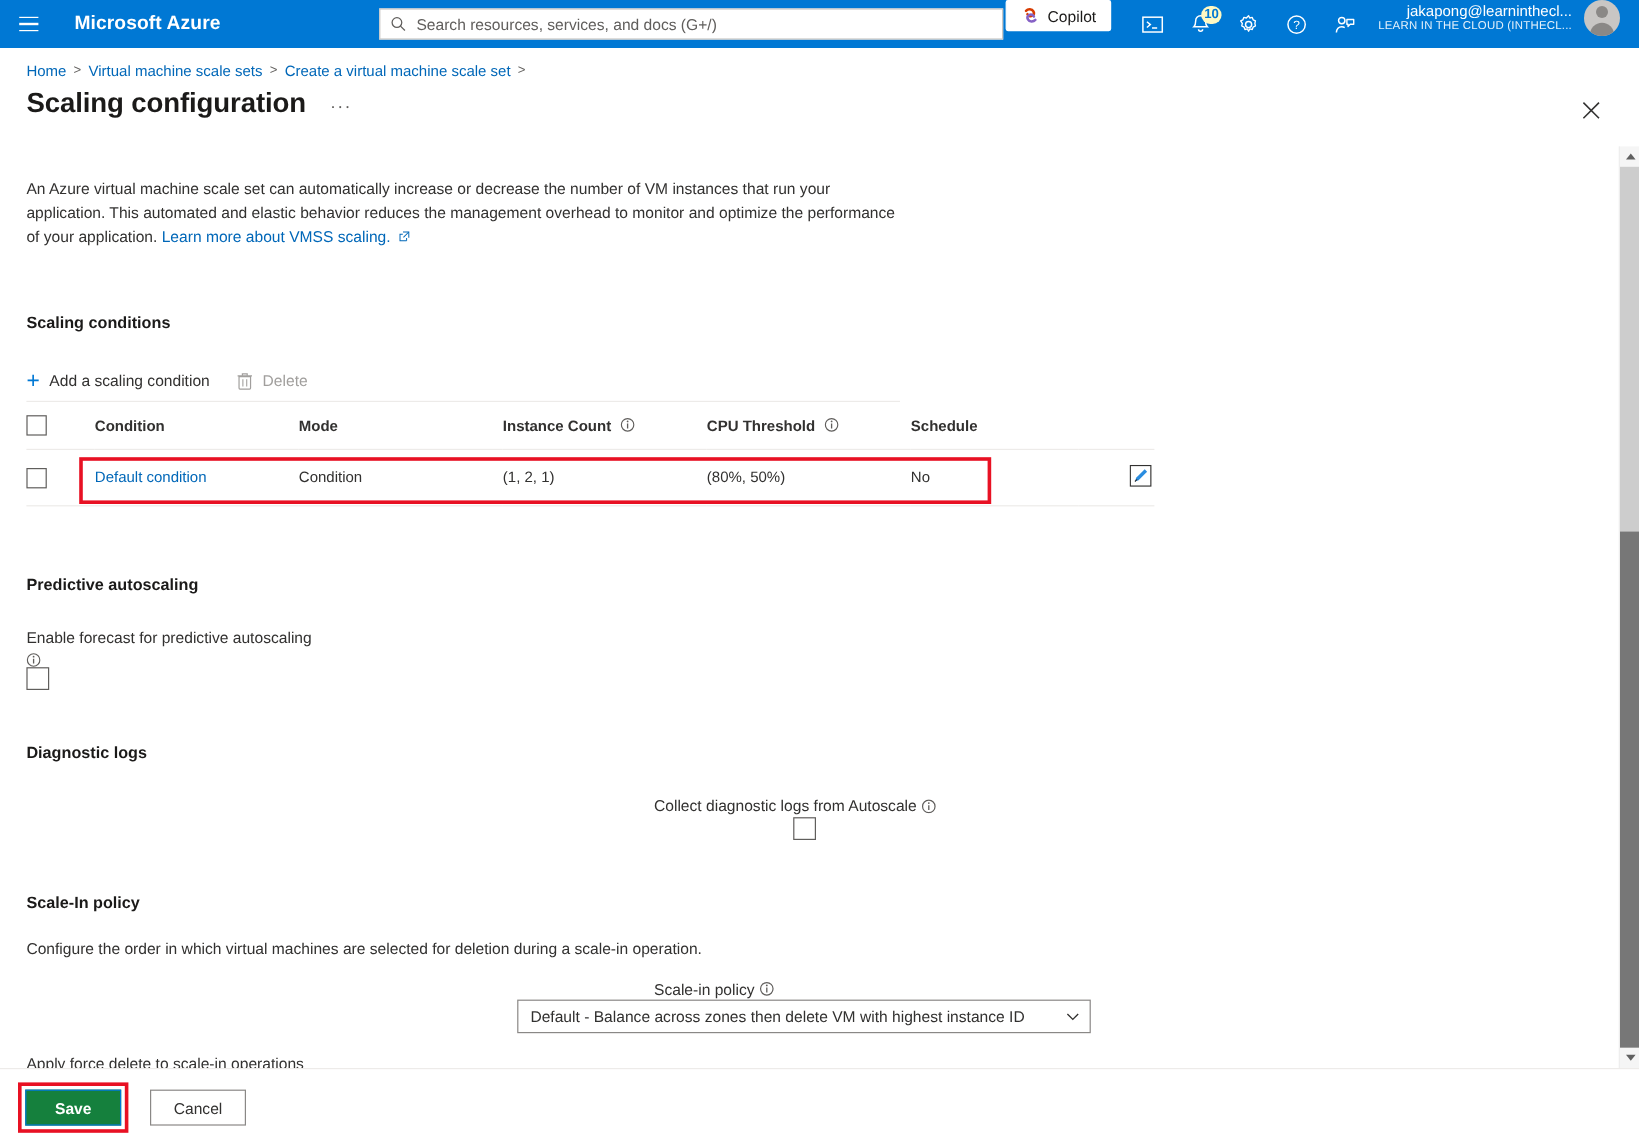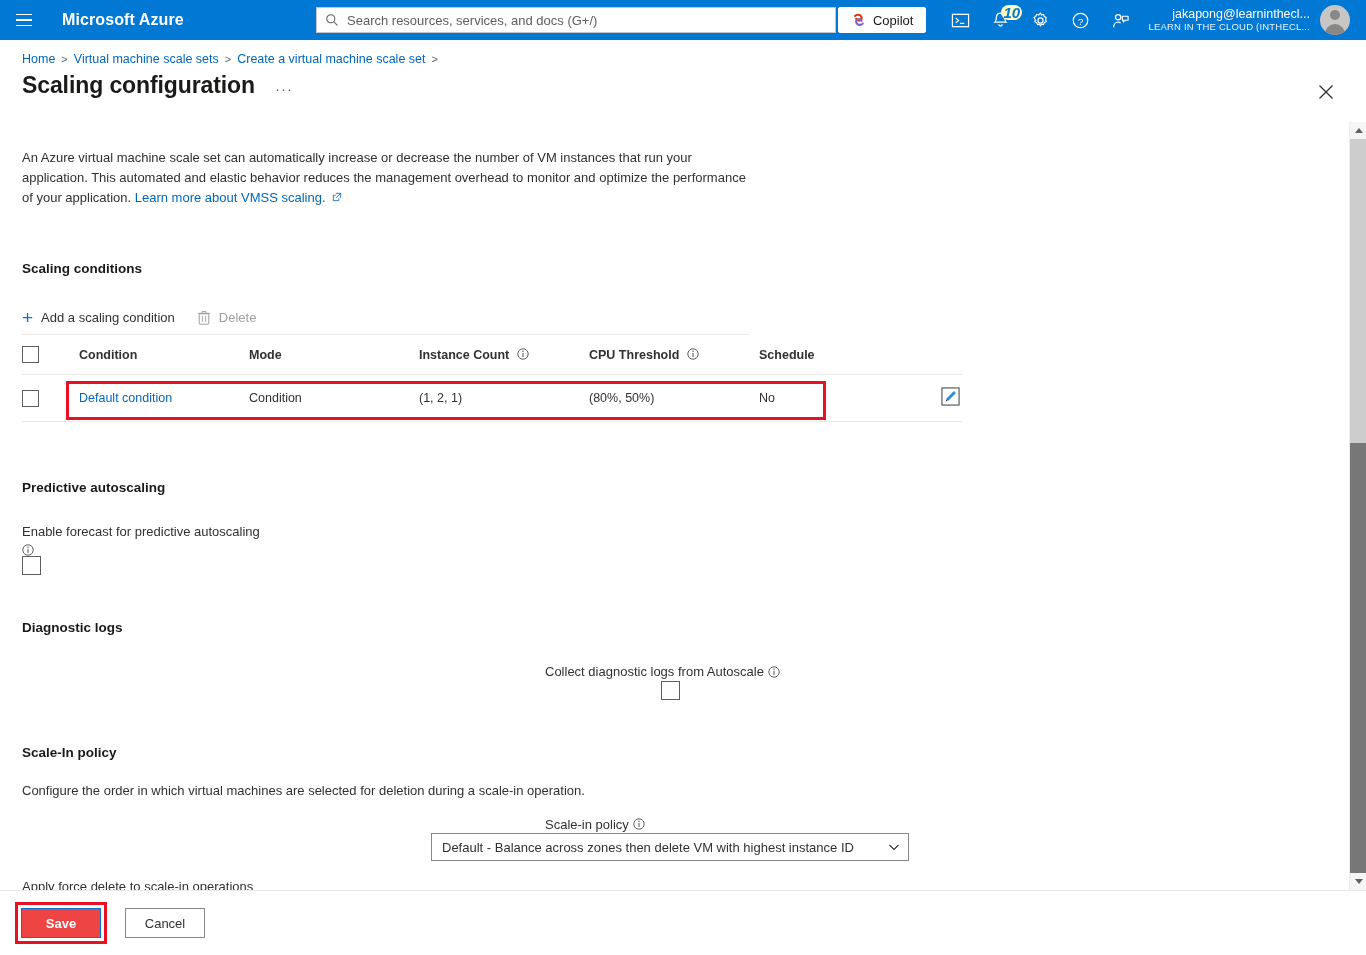--- a/index.html
+++ b/index.html
@@ -55,21 +55,21 @@
     font-family: "Liberation Sans", sans-serif;
     font-size: 13px;
     color: #323130;
     width: 100%;
     background: transparent;
   }
   .search-wrap input::placeholder { color: #605e5c; }
 
   .right-cluster {
     position: absolute; right: 0; top: 0; height: 40px;
-    display: flex; align-items: center;
+    display: flex; align-items: flex-start;
   }
   .copilot-btn {
     height: 26px;
     background: #fff;
     border: 1px solid #fff;
     border-radius: 2px;
     display: flex; align-items: center;
     gap: 6px;
     padding: 0 12px;
     margin-right: 14px;
@@ -82,28 +82,27 @@
     width: 40px; height: 40px;
     display: flex; align-items: center; justify-content: center;
     position: relative;
     cursor: pointer;
   }
   .badge {
     position: absolute;
     top: 5px; left: 21px;
     background: #fef9c3;
     color: #0078d4;
-    font-size: 15px;
+    font-size: 11px;
     font-weight: bold;
     border-radius: 9px;
     min-width: 15px; height: 15px;
     line-height: 15px;
     text-align: center;
     padding: 0 2px;
-    font-style: italic;
   }
   .account {
     display: flex; align-items: center;
     margin-left: 8px; margin-right: 8px;
     cursor: pointer;
   }
   .account .lines { text-align: right; line-height: 1.15; }
   .account .l1 { font-size: 12.5px; color: #fff; }
   .account .l2 { font-size: 9.5px; font-weight: normal; color: #e6f2fb; letter-spacing: .2px; }
   .avatar {
@@ -282,21 +281,21 @@
     background: #fff;
     border-top: 1px solid #edebe9;
     display: flex; align-items: center;
   }
   .save-outline {
     border: 3px solid #e81123;
     padding: 3px;
     margin-left: 15px;
   }
   .btn-primary {
-    background: #ef4444;
+    background: #15803d;
     color: #fff;
     border: 1px solid #0078d4;
     font-family: "Liberation Sans", sans-serif;
     font-size: 13px;
     font-weight: bold;
     width: 80px; height: 30px;
     cursor: pointer;
   }
   .btn-secondary {
     background: #fff;

